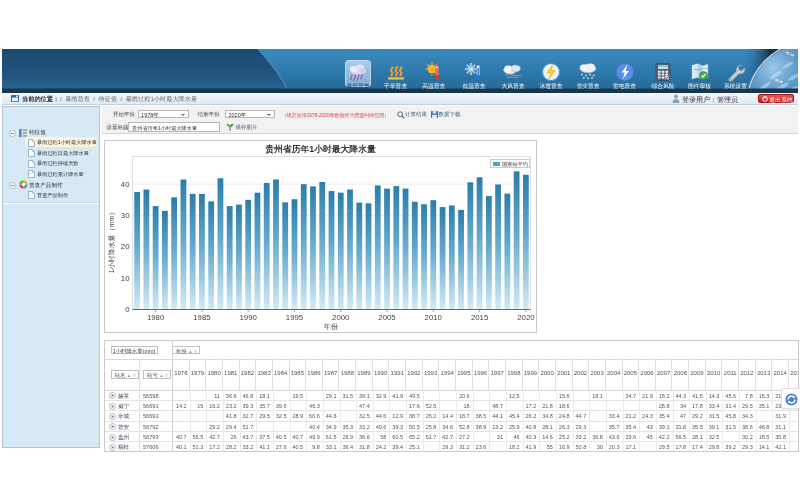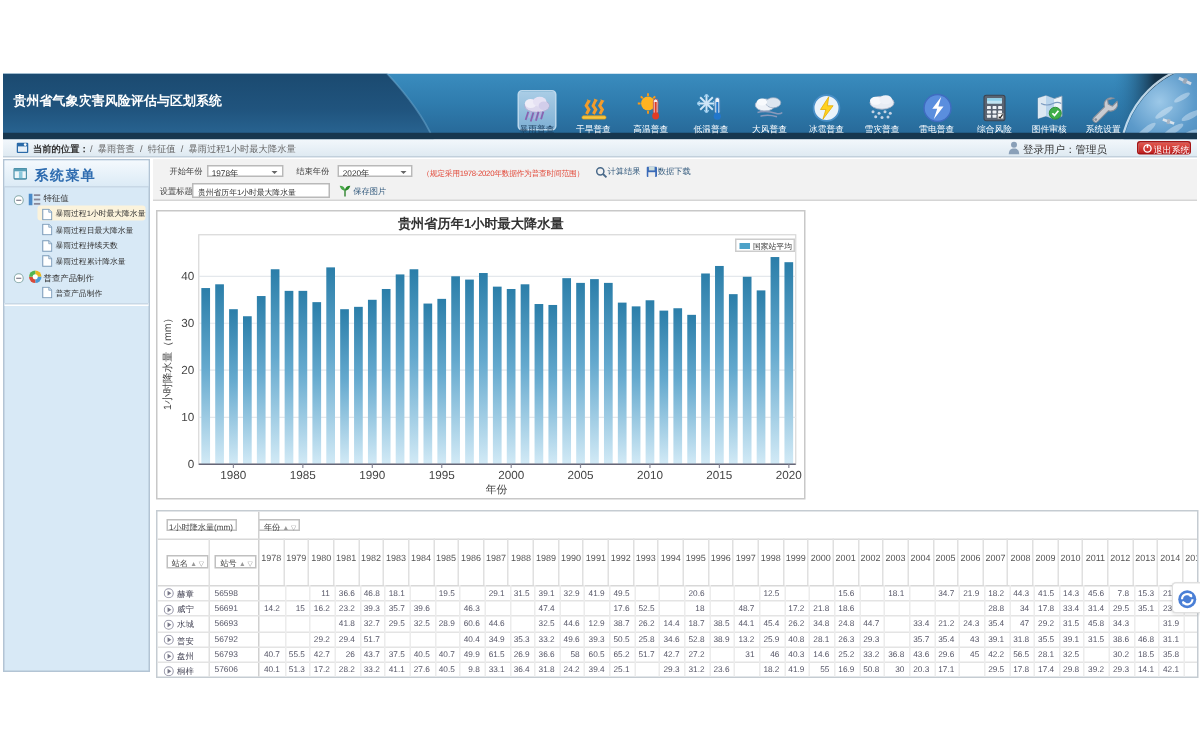--- a/index.html
+++ b/index.html
@@ -51,21 +51,20 @@
           <rect x="-1.2" y="-1.8" width="2.4" height="3.6" fill="#9aa8b8"></rect>
         </g>
 <g transform="translate(777,32) rotate(20)">
           <rect x="-4" y="-0.9" width="8" height="1.8" fill="#d8e2ec"></rect>
           <rect x="-1" y="-1.6" width="2" height="3.2" fill="#aab6c4"></rect>
         </g>
 <path d="M0 0 L256 0 C269 14 280 28 287 44 L0 44 Z" fill="url(#hd)"></path>
 <path d="M256 0 C269 14 280 28 287 44" fill="none" stroke="#6aa6cc" stroke-width="1.2" opacity="0.55"></path>
 <rect x="0" y="39.5" width="796" height="4.5" fill="#17374f"></rect>
 </svg>
-<div class="abs" style="left:7px;top:13px;width:300px;font-size:8.6px;font-weight:bold;color:#fff;letter-spacing:0.1px;">贵州省气象灾害风险评估与区划系统</div>
 <div class="abs" style="left:343px;top:11.5px;width:26px;height:27px;background:linear-gradient(#aacde6,#7fb0d4);border:1px solid #bcd8ec;border-radius:3px;"></div>
 <div class="abs" style="left:345px;top:12px;width:22px;height:22px;">
         <svg width="22" height="22" viewBox="0 0 22 22">
 <ellipse cx="11" cy="9.5" rx="8.2" ry="4.4" fill="#dcd8ee" stroke="#a8a4cc" stroke-width="0.5"></ellipse>
 <ellipse cx="6.8" cy="8" rx="3.9" ry="3" fill="#efedf8"></ellipse>
 <ellipse cx="12.8" cy="6.8" rx="4.5" ry="3.3" fill="#e6e2f4"></ellipse>
 <ellipse cx="15.5" cy="9.5" rx="3.4" ry="2.8" fill="#d2cdea"></ellipse>
 <g stroke="#8a62b0" stroke-width="1.2">
             <line x1="5.2" y1="13.5" x2="3.4" y2="19"></line>
             <line x1="8.6" y1="14" x2="6.8" y2="20"></line>
@@ -242,30 +241,20 @@
         <span class="abs" style="left:3px;top:1.4px;width:6px;height:6px;">
           <svg width="6" height="6">
             <circle cx="3" cy="3" r="2.4" fill="none" stroke="#fff" stroke-width="0.9"></circle>
             <line x1="3" y1="0.4" x2="3" y2="2.6" stroke="#fff" stroke-width="1"></line>
           </svg>
         </span>
         <span class="abs" style="left:10px;top:1.6px;font-size:6px;color:#fff;">退出系统</span>
       </div>
 </div>
 <div class="abs" style="left:2px;top:106px;width:98px;height:342px;background:#d8e9f6;border:1px solid #b3c4d4;">
-<div class="abs" style="left:0;top:0;width:96px;height:18px;background:linear-gradient(#f4f9fd,#dcebf6);border-bottom:1px solid #c8d8e6;">
-<span class="abs" style="left:5.5px;top:5px;">
-          <svg width="9" height="7.5">
-            <rect x="0" y="0" width="9" height="7.5" rx="1" fill="#5aa0b8" stroke="#3a7a92" stroke-width="0.5"></rect>
-            <rect x="0.8" y="2.2" width="7.4" height="4.5" fill="#eef6fa"></rect>
-            <rect x="3.6" y="2.2" width="2.4" height="4.5" fill="#8ac8dc"></rect>
-          </svg>
-        </span>
-<span class="abs" style="left:20px;top:3.5px;font-size:9.3px;font-weight:bold;color:#2e6cb0;letter-spacing:1px;">系统菜单</span>
-      </div>
 <span class="abs" style="left:6px;top:22.5px;">
         <svg width="7" height="7">
           <circle cx="3.5" cy="3.5" r="3" fill="#fff" stroke="#8aa" stroke-width="0.7"></circle>
           <line x1="1.8" y1="3.5" x2="5.2" y2="3.5" stroke="#667" stroke-width="0.8"></line>
         </svg>
       </span>
 <span class="abs" style="left:16px;top:21.5px;">
         <svg width="8" height="8">
           <rect x="0" y="0" width="2.6" height="8" fill="#4a8ac8"></rect>
           <rect x="3.6" y="0.5" width="4.4" height="1.2" fill="#889"></rect>

